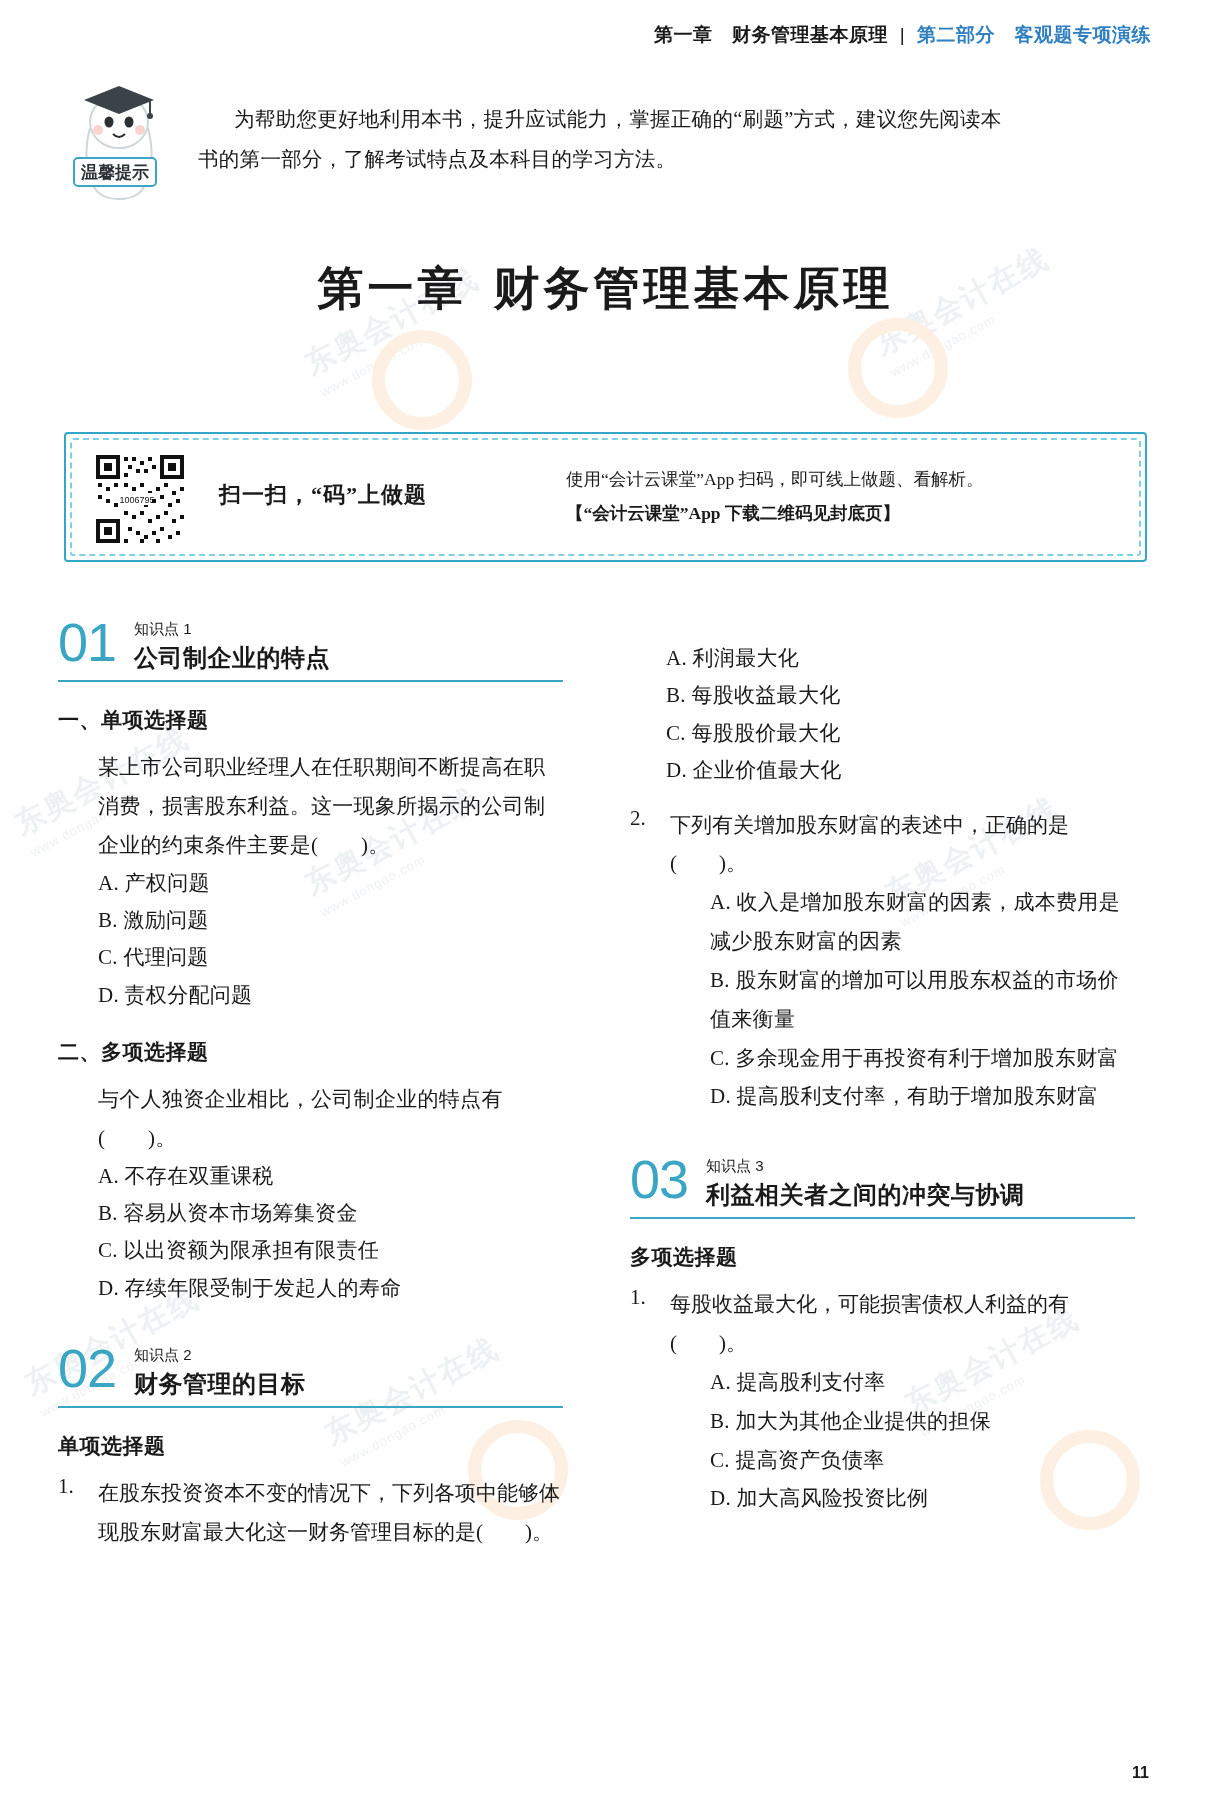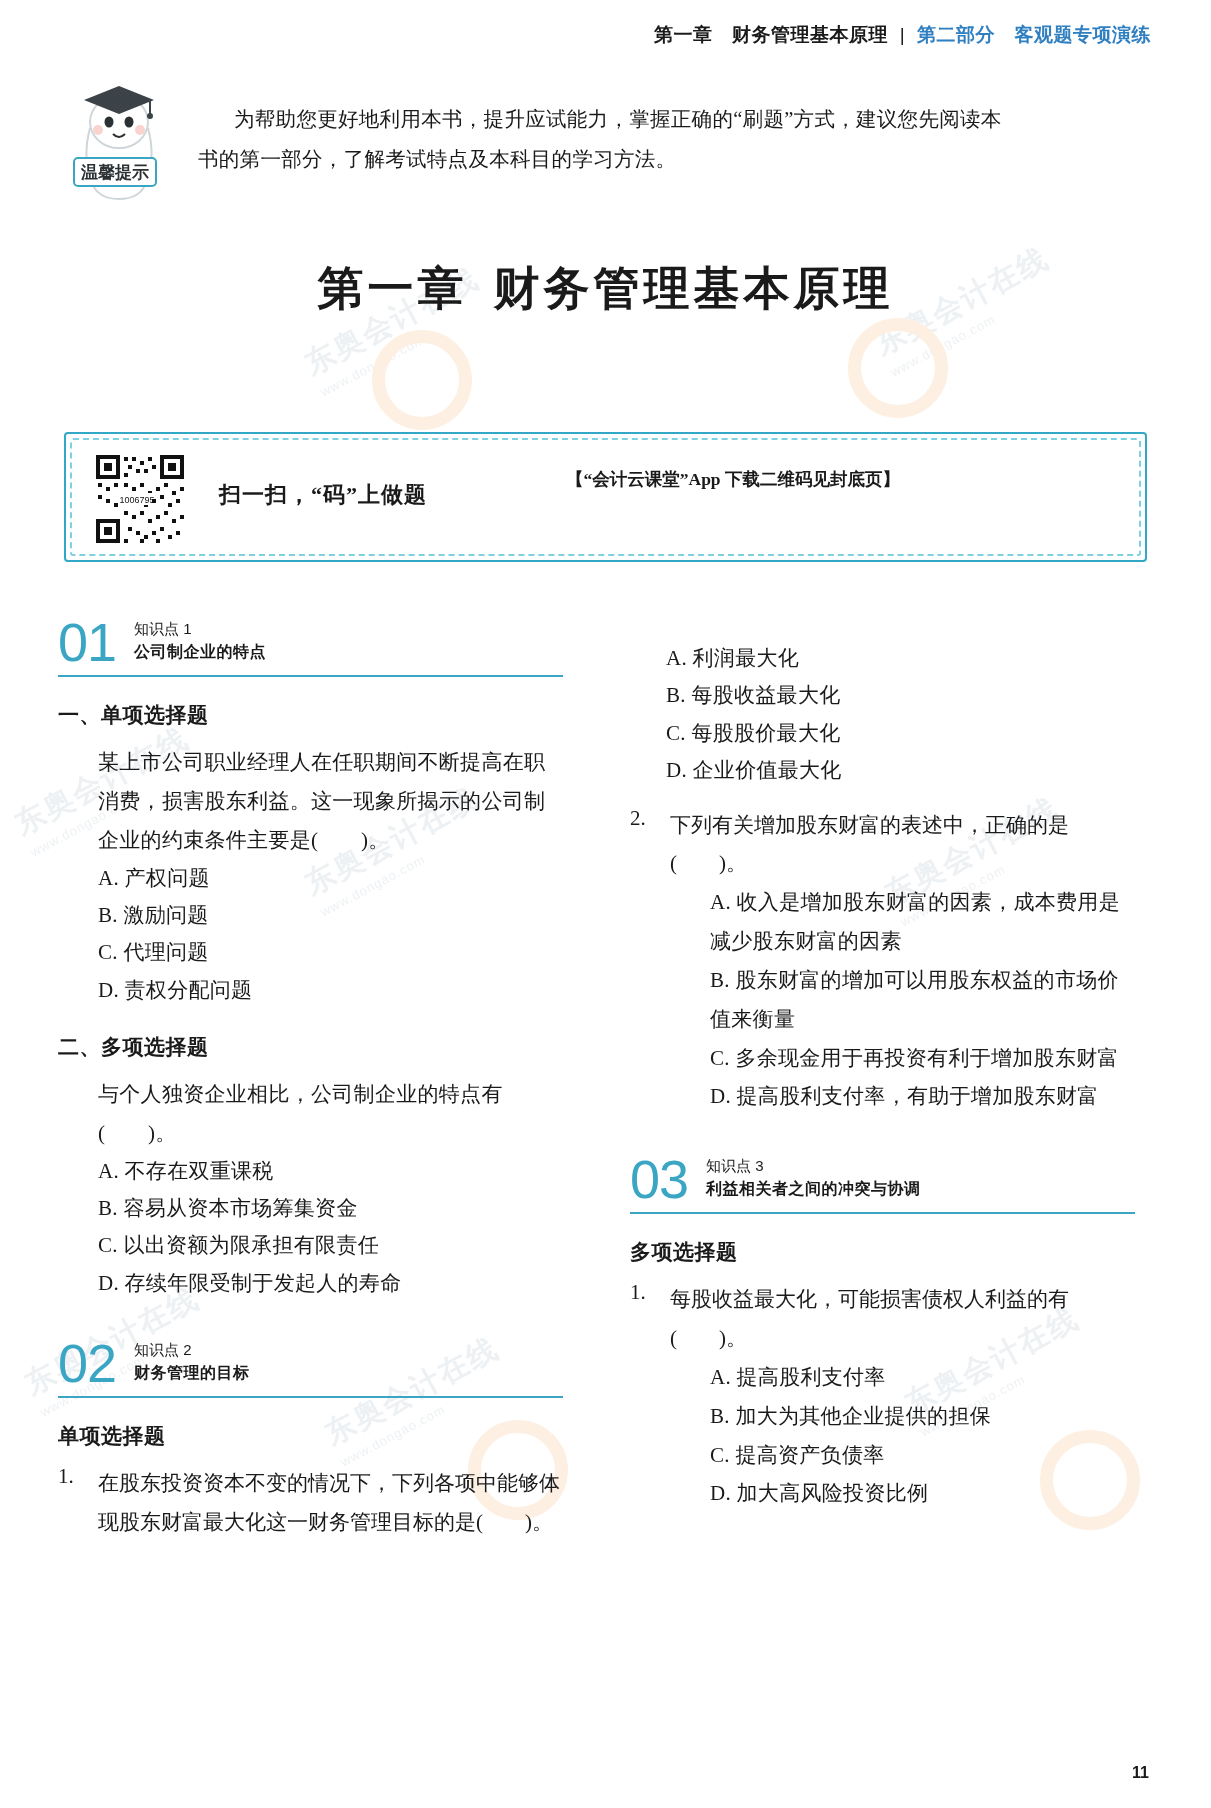--- a/index.html
+++ b/index.html
@@ -107,21 +107,21 @@
     color:#3aa6c4;
     font-weight:400;
     letter-spacing:-1px;
     line-height:1;
     display:inline-block;
     vertical-align:top;
   }
   .kp-txt { display:inline-block; margin-left:14px; vertical-align:top; padding-top:5px;}
   .kp-sub { font-size:15px; font-family:"Liberation Sans", sans-serif; color:#1a1a1a; }
   .kp-title {
-    font-size:16px; font-weight:700;
+    font-size:24px; font-weight:700;
     font-family:"Liberation Sans", sans-serif;
     margin-top:3px;
     letter-spacing:.5px;
   }
   .kp-rule { border-bottom:2px solid #3aa6c4; margin-top:6px; }
 
   .sect-head {
     font-size:21px; font-weight:700;
     font-family:"Liberation Sans", sans-serif;
     margin:24px 0 14px 0;
@@ -286,20 +286,21 @@
         <rect x="30" y="86" width="4" height="4"></rect>
           <rect x="46" y="86" width="4" height="4"></rect>
           <rect x="62" y="86" width="4" height="4"></rect>
       </g>
       <rect x="28" y="40" width="30" height="12" fill="#ffffff"></rect>
       <text x="43" y="50" font-family="Liberation Sans, sans-serif" font-size="9" fill="#111" text-anchor="middle">1006795</text>
     </svg>
   </div>
   <div class="qr-label">扫一扫，“码”上做题</div>
   <div class="qr-right">
+    <div>使用“会计云课堂”App 扫码，即可线上做题、看解析。</div>
     <div class="b">【“会计云课堂”App 下载二维码见封底页】</div>
   </div>
 </div>
 
 <div class="col col-left">
 
   <div class="kp">
     <span class="kp-num">01</span>
     <span class="kp-txt">
       <span class="kp-sub">知识点 1</span>

